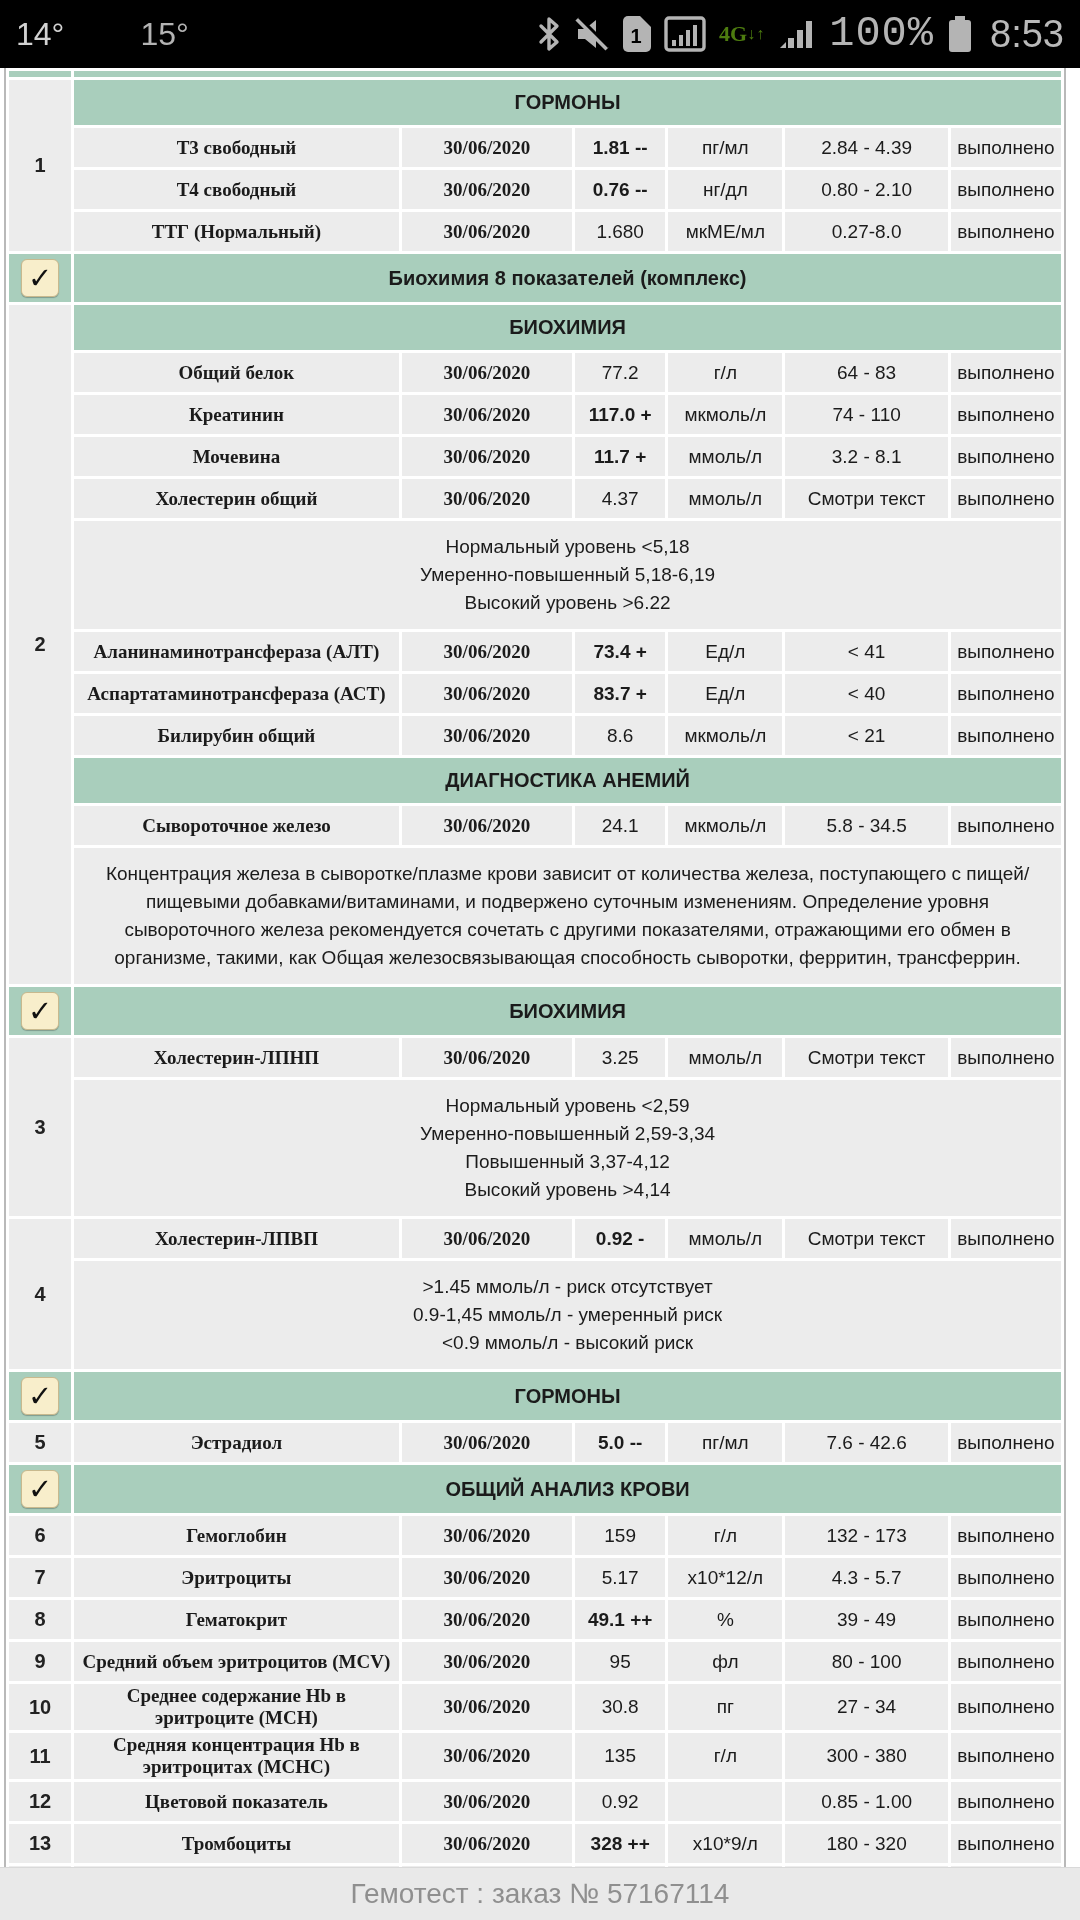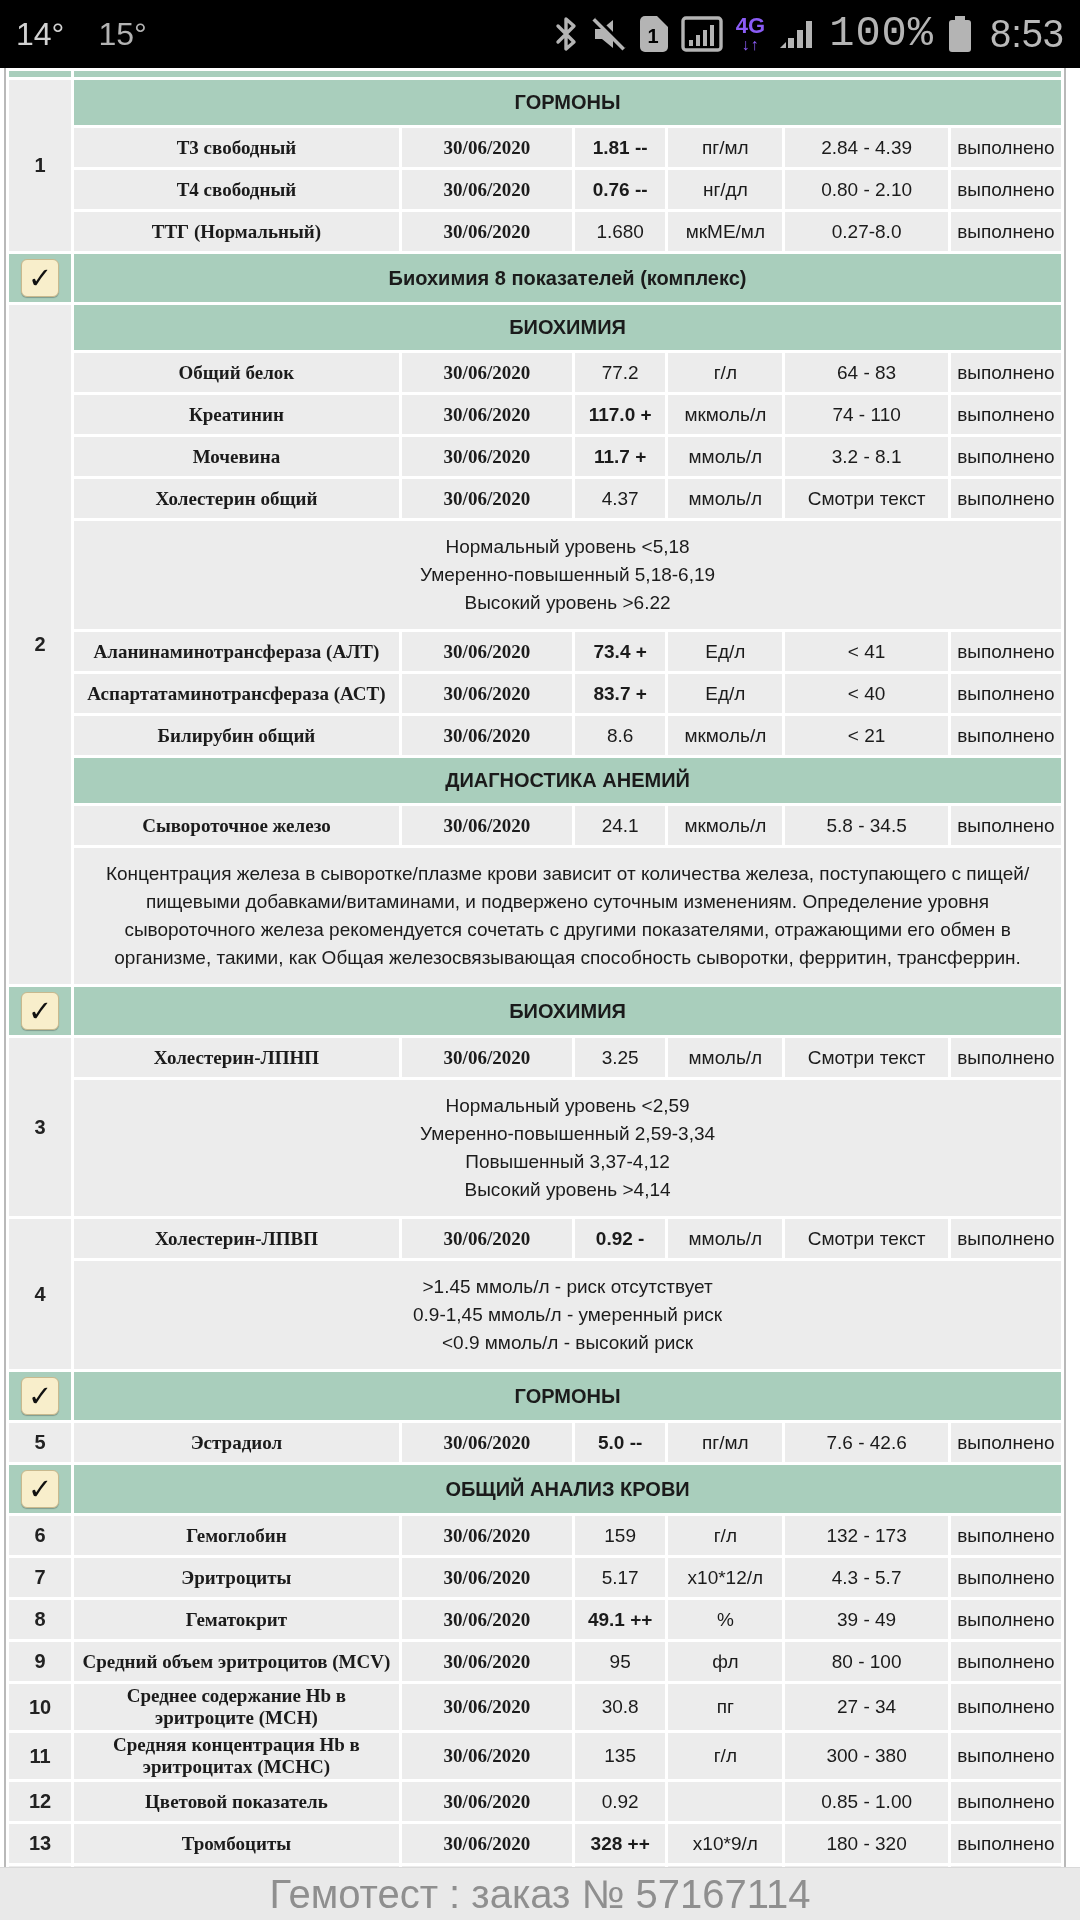--- a/index.html
+++ b/index.html
@@ -1,28 +1,28 @@
 <!DOCTYPE html>
 <html><head>
 <meta charset="utf-8">
 <style>
   html,body{margin:0;padding:0;background:#ffffff;}
   #page{position:relative;width:1080px;height:1920px;background:#ffffff;overflow:hidden;
         font-family:"Liberation Sans","DejaVu Sans",sans-serif;}
 
   
   #statusbar{position:absolute;top:0;left:0;width:1080px;height:68px;background:#000000;
-             display:flex;align-items:center;box-sizing:border-box;padding:0 16px;}
+             display:flex;align-items:center;box-sizing:border-box;padding:0 16px;gap:42px;}
   .temp{color:#d2d2d2;font-size:32px;margin-right:34px;}
   .temp.dim{color:#b3b3b3;margin-right:13px;}
   #sb-right{margin-left:auto;display:flex;align-items:center;gap:13px;}
   .sbicon{display:block;}
   #pct{color:#b4b4b4;font-size:42px;letter-spacing:1px;font-family:Liberation Mono, monospace;}
   #clock{color:#b9b9b9;font-size:38px;margin-left:4px;}
-  .fourg{display:flex;flex-direction:column;align-items:center;line-height:1;color:#8b5cf6;}
+  .fourg{display:flex;align-items:center;line-height:1;color:#4d7c0f;font-family:Liberation Serif, serif;}
   .fourg .g{font-size:22px;font-weight:bold;}
   .fourg .arr{font-size:16px;letter-spacing:1px;}
 
   
   #card{margin:68px 14px 0 4px;width:1062px;box-sizing:border-box;
         border:2px solid #b9b9b9;border-top:none;border-radius:0 0 16px 16px;
         background:#ffffff;overflow:hidden;}
   table{border-collapse:separate;border-spacing:3px;width:100%;table-layout:fixed;}
   td{background:#ececec;text-align:center;vertical-align:middle;color:#1b1b1b;
      font-size:19px;overflow:hidden;}
@@ -34,21 +34,21 @@
   .num{font-weight:bold;font-size:20px;color:#222222;}
   .name,.date{font-weight:bold;font-family:Liberation Serif, serif;}
   .result.b{font-weight:bold;}
   .note{padding:12px 20px;line-height:28px;text-align:center;}
   .checkbox{display:inline-block;width:36px;height:36px;background:#f8eecb;
             border:1px solid #c8b98e;border-radius:6px;color:#111111;
             font-size:29px;font-weight:bold;line-height:36px;text-align:center;
             box-shadow:0 1px 1px rgba(0,0,0,.25);}
   #footer{position:absolute;left:0;bottom:0;width:1080px;height:52px;background:#e9e9e9;
           border-top:1px solid #d9d9d9;display:flex;align-items:center;justify-content:center;}
-  #footer-title{color:#8f8f8f;font-size:40px;}
+  #footer-title{color:#8f8f8f;font-size:28px;}
 </style>
 </head>
 <body>
 
 <div id="page">
 
   <div id="statusbar">
     <span class="temp">14°</span>
     <span class="temp dim">15°</span>
     <div id="sb-right">

